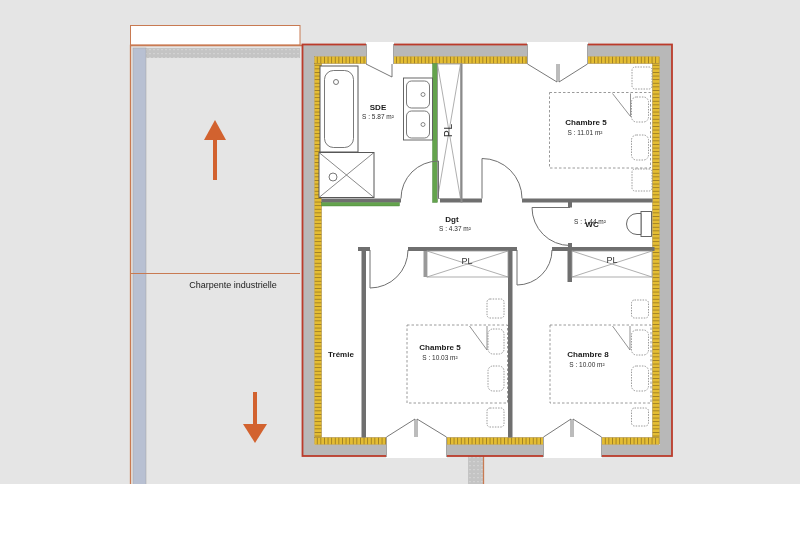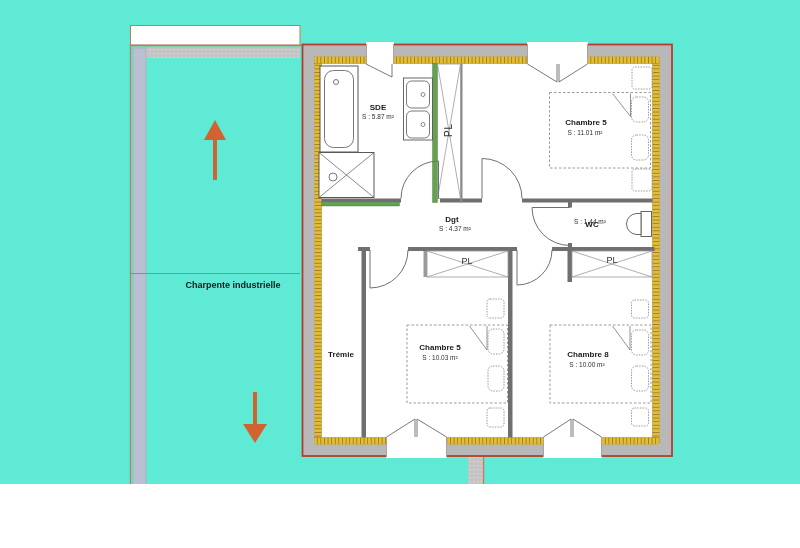--- a/index.html
+++ b/index.html
@@ -1,26 +1,26 @@
 <!DOCTYPE html>
 <html><head>
 <meta charset="utf-8">
 <style>
   html,body{margin:0;padding:0;background:#fff;}
-  #stage{position:relative;width:800px;height:484px;background:#5eead4;overflow:hidden;
+  #stage{position:relative;width:800px;height:484px;background:#e5e5e5;overflow:hidden;
          font-family:"Liberation Sans",sans-serif;}
   #planSvg{position:absolute;left:0;top:0;}
   .lbl{position:absolute;transform:translateX(-50%);white-space:nowrap;line-height:1;
        color:#1a1a1a;text-align:center;}
   .rname{font-size:8px;font-weight:bold;}
   .rarea{font-size:6.5px;color:#2d2d2d;}
   .pl{font-size:9px;color:#333;}
   .plv{font-size:10px;letter-spacing:1px;color:#333;
        transform:translate(-50%,-50%) rotate(-90deg);}
-  .charp{font-size:9px;font-weight:bold;}
+  .charp{font-size:9px;font-weight:normal;}
 </style>
 </head>
 <body>
 
 <div id="stage">
 
 <svg id="planSvg" width="800" height="548" viewBox="0 0 800 548">
   <defs>
     <pattern id="insH" width="3.6" height="7" patternUnits="userSpaceOnUse">
       <rect width="3.6" height="7" fill="#e4bd33"></rect>

